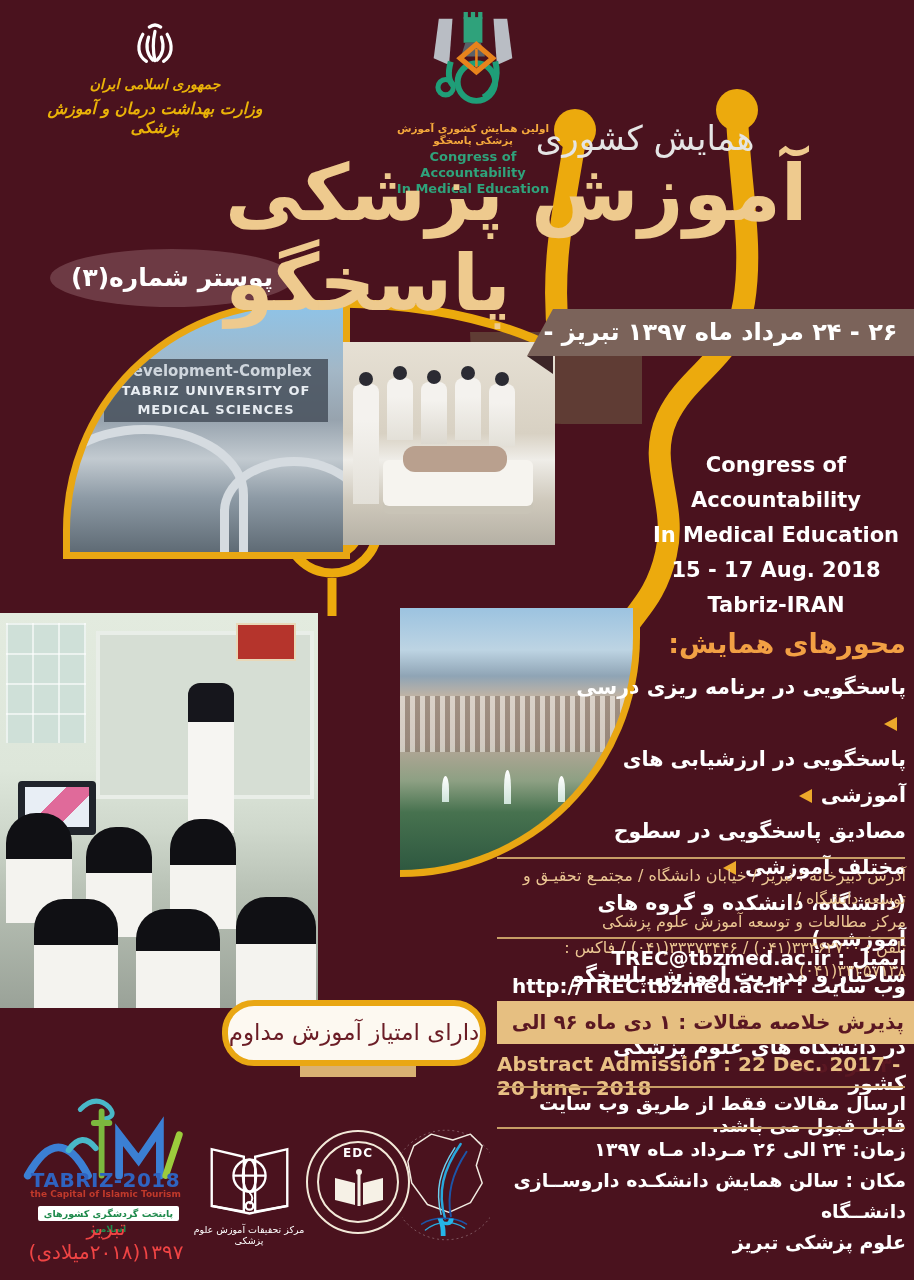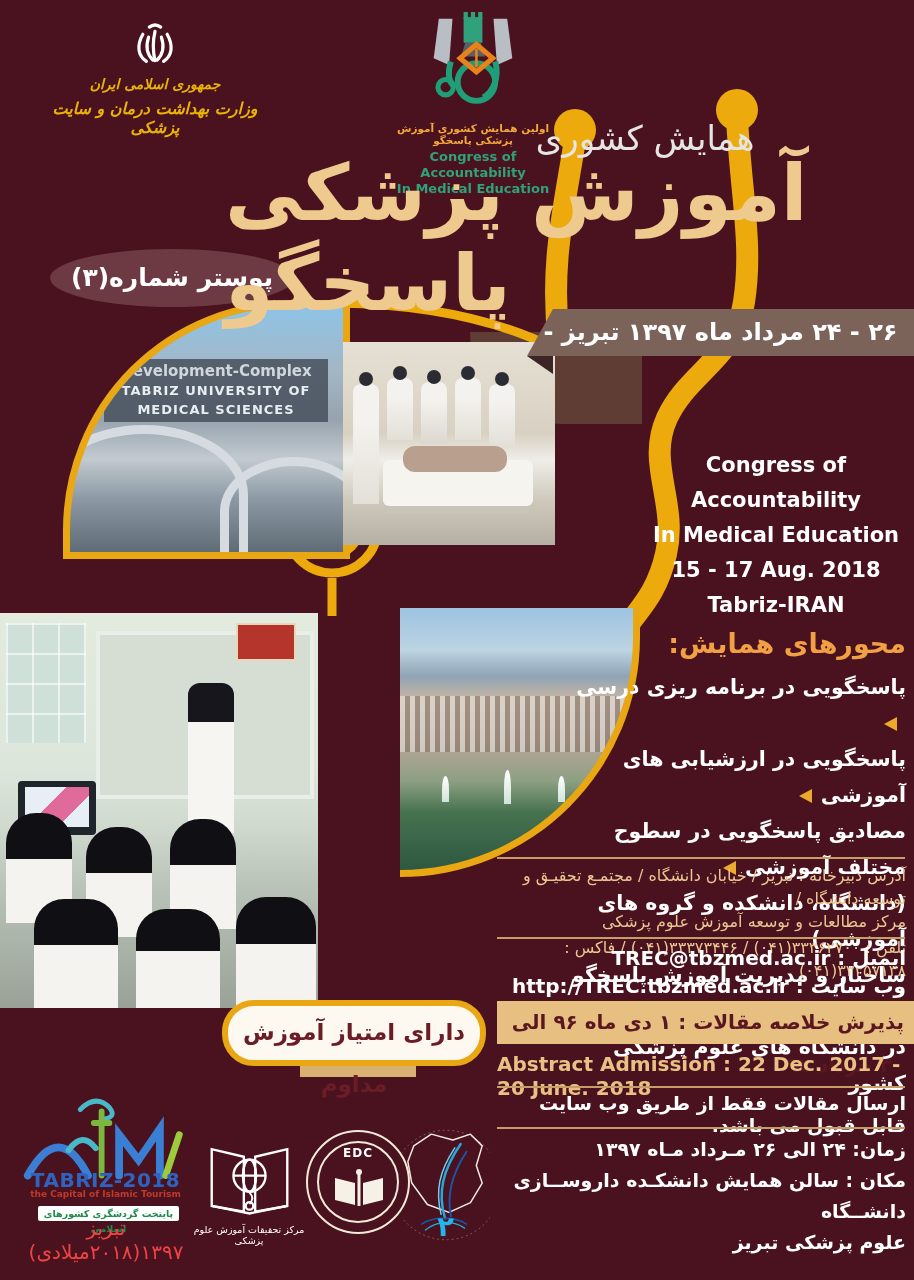--- a/index.html
+++ b/index.html
@@ -83,21 +83,21 @@
   .tanband{left:497px;top:1001px;width:417px;height:43px;background:#e6bf81;color:#5a1722;font-size:20px;font-weight:bold;
     line-height:43px;text-align:right;padding-right:0;z-index:4;}
   .tanband .inner{padding:0 10px;}
   .absen{left:497px;top:1052px;width:414px;color:#e9c185;font-size:20px;font-weight:bold;z-index:4;}
   .note{left:492px;top:1092px;width:414px;color:#fff;font-size:19px;font-weight:600;text-align:right;z-index:4;}
   .event{left:492px;top:1134px;width:414px;color:#fff;font-size:19px;font-weight:600;line-height:31px;text-align:right;z-index:4;}
 
   
   .tab{left:300px;top:1050px;width:116px;height:24px;background:#d9b173;border-top:3px solid #b98f52;z-index:2;}
   .pill{left:222px;top:1000px;width:252px;height:54px;background:#fdf9f1;border:6px solid #e9a713;border-radius:32px;
-    color:#6b1d26;font-size:23px;font-weight:bold;text-align:center;line-height:52px;z-index:3;}
+    color:#6b1d26;font-size:23px;font-weight:normal;text-align:center;line-height:52px;z-index:3;}
 
   
   .tb-title{left:18px;top:1168px;width:175px;text-align:center;color:#2f63c0;font-weight:800;font-size:20px;letter-spacing:.5px;z-index:3;}
   .tb-sub{left:14px;top:1189px;width:183px;text-align:center;color:#c0392b;font-size:9px;font-weight:bold;z-index:3;}
   .tb-banner{left:38px;top:1206px;width:141px;height:15px;background:#fff;color:#1f8a4c;font-size:9.5px;font-weight:bold;
     text-align:center;line-height:15px;border-radius:2px;z-index:3;}
   .tb-cap{left:6px;top:1216px;width:200px;text-align:center;color:#ef4444;font-size:20px;z-index:3;}
   .rc-cap{left:190px;top:1224px;width:118px;text-align:center;color:#fff;font-size:9.5px;z-index:3;}
   .edc{left:306px;top:1130px;width:100px;height:100px;border:2px solid #f3ead9;border-radius:50%;z-index:3;}
   .edc .in{position:absolute;left:9px;top:9px;width:78px;height:78px;border:2px solid #f3ead9;border-radius:50%;}
@@ -133,21 +133,21 @@
       <g fill="none" stroke="#ffffff" stroke-width="4.5" stroke-linecap="round">
         <path d="M42,10 Q50,4 58,10"></path>
         <path d="M50,16 C47,29 47,44 50,57"></path>
         <path d="M33,20 C24,36 26,50 38,58"></path>
         <path d="M67,20 C76,36 74,50 62,58"></path>
         <path d="M41,24 C37,36 39,48 47,56"></path>
         <path d="M59,24 C63,36 61,48 53,56"></path>
       </g>
     </svg>
     <div class="l1">جمهوری اسلامی ایران</div>
-    <div class="l2">وزارت بهداشت درمان و سایت پزشکی</div>
+    <div class="l2">وزارت بهداشت درمان و آموزش پزشکی</div>
   </div>
 
   <div class="abs clogo">
     <svg width="122" height="94" viewBox="0 0 140 110" style="margin:0 auto;">
       <path d="M30,8 L46,8 L42,62 L24,54 Z" fill="#b9bdc4"></path>
       <path d="M110,8 L94,8 L98,62 L116,54 Z" fill="#b9bdc4"></path>
       <rect x="59" y="6" width="22" height="30" fill="#2fa27b"></rect>
       <rect x="59" y="0" width="5" height="8" fill="#2fa27b"></rect>
       <rect x="67.5" y="0" width="5" height="8" fill="#2fa27b"></rect>
       <rect x="76" y="0" width="5" height="8" fill="#2fa27b"></rect>

